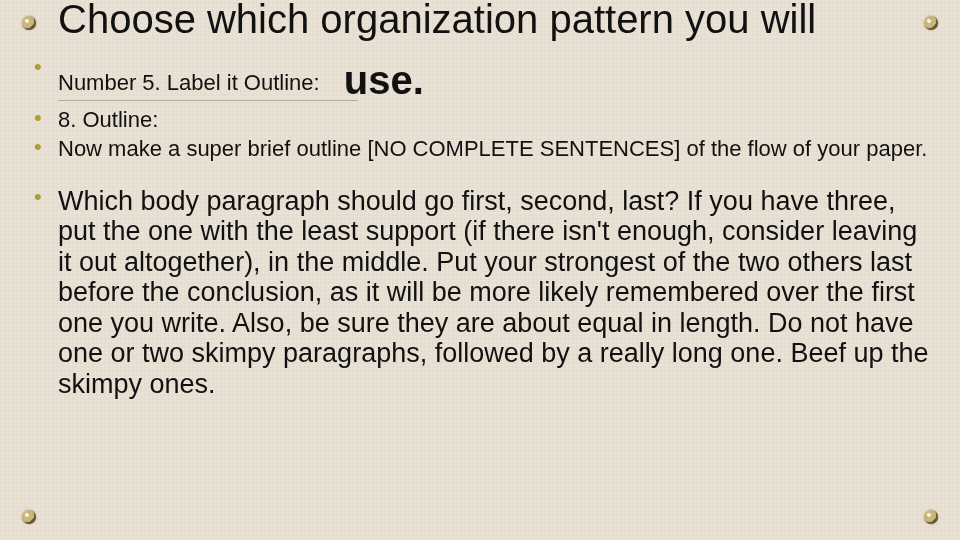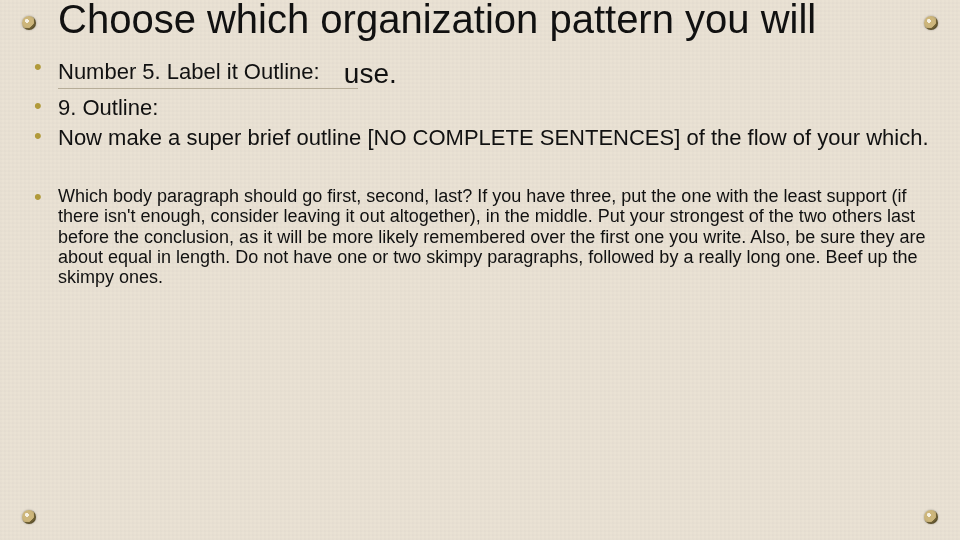--- a/index.html
+++ b/index.html
@@ -54,35 +54,36 @@
   line-height:1.15;
   margin-bottom:4px;
 }
 .small::before{top:2px;font-size:20px;}
 .rule{
   border:none;border-top:1px solid #b7ad98;
   margin:4px 0 6px 24px;
   width:300px;
 }
 .big{
-  font-size:18px;
+  font-size:27px;
   line-height:1.13;
-  margin-top:36px;
+  margin-top:24px;
 }
 .big::before{top:4px;font-size:24px;}
 
 .first-li-text{display:inline}
 .use-chunk{
-  font-size:28px;
+  font-size:40px;
   display:inline-block;
   vertical-align:baseline;
   margin-left:18px;
   line-height:1;
   position:relative;
   top:4px;
+  font-weight:bold;
 }
 
 .rivet{
   position:absolute;width:14px;height:14px;border-radius:50%;
   background:radial-gradient(circle at 35% 35%,#f6f1e4 0 15%,#cdb67b 16% 55%,#7a6a3a 56% 100%);
   box-shadow:0 0 2px rgba(0,0,0,.35), inset -1px -1px 2px rgba(0,0,0,.3);
 }
 .rivet.tl{left:22px;top:16px}
 .rivet.tr{right:22px;top:16px}
 .rivet.bl{left:22px;bottom:16px}
@@ -98,24 +99,24 @@
 <div class="body-area">
   <ul class="bullets">
     <li class="small">
       <span class="first-li-text">Number 5. Label it Outline:</span>
       <span class="use-chunk">use.</span>
     </li>
   </ul>
   <hr class="rule">
   <ul class="bullets">
     <li class="small">
-      <span>9. Outline:</span>
+      <span>8. Outline:</span>
     </li>
     <li class="small">
-      <span>Now make a super brief outline [NO COMPLETE SENTENCES] of the flow of your which.</span>
+      <span>Now make a super brief outline [NO COMPLETE SENTENCES] of the flow of your paper.</span>
     </li>
     <li class="big">
       <span>Which body paragraph should go first, second, last? If you have three, put the one with the least support (if there isn't enough, consider leaving it out altogether), in the middle. Put your strongest of the two others last before the conclusion, as it will be more likely remembered over the first one you write.  Also, be sure they are about equal in length.  Do not have one or two skimpy paragraphs, followed by a really long one.  Beef up the skimpy ones.</span>
     </li>
   </ul>
 </div>
 
 <div class="rivet tl"></div>
 <div class="rivet tr"></div>
 <div class="rivet bl"></div>

